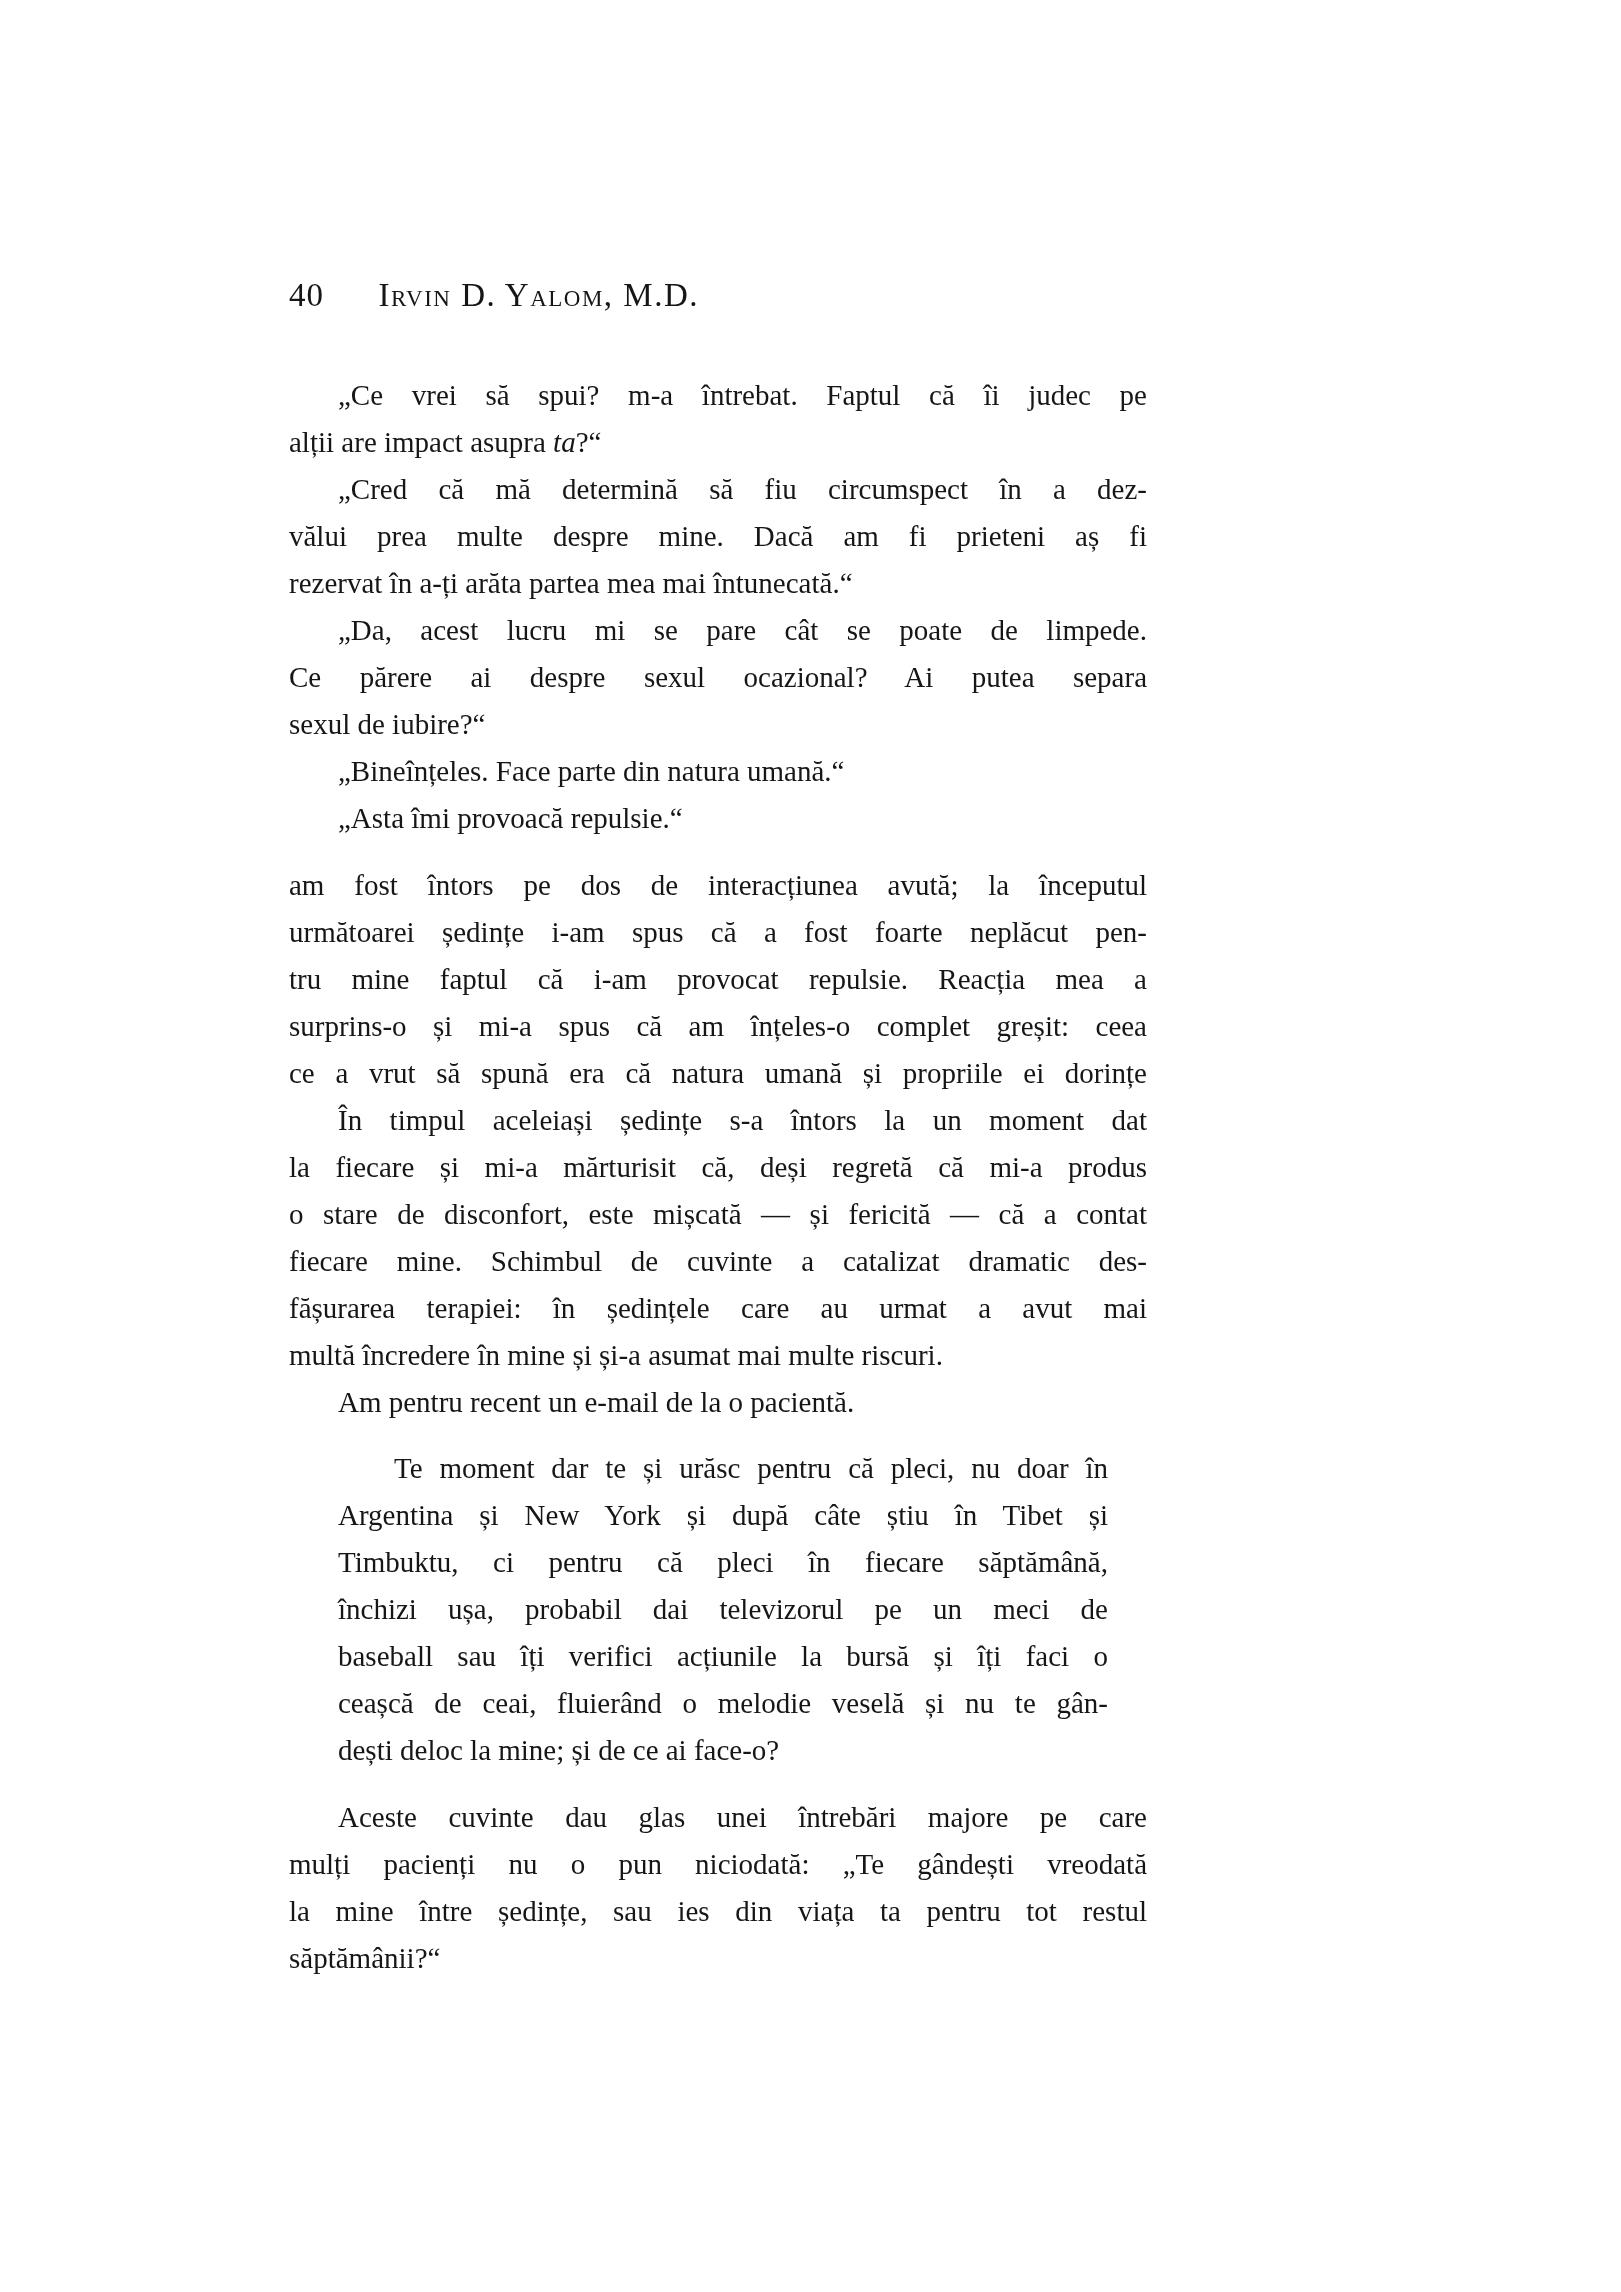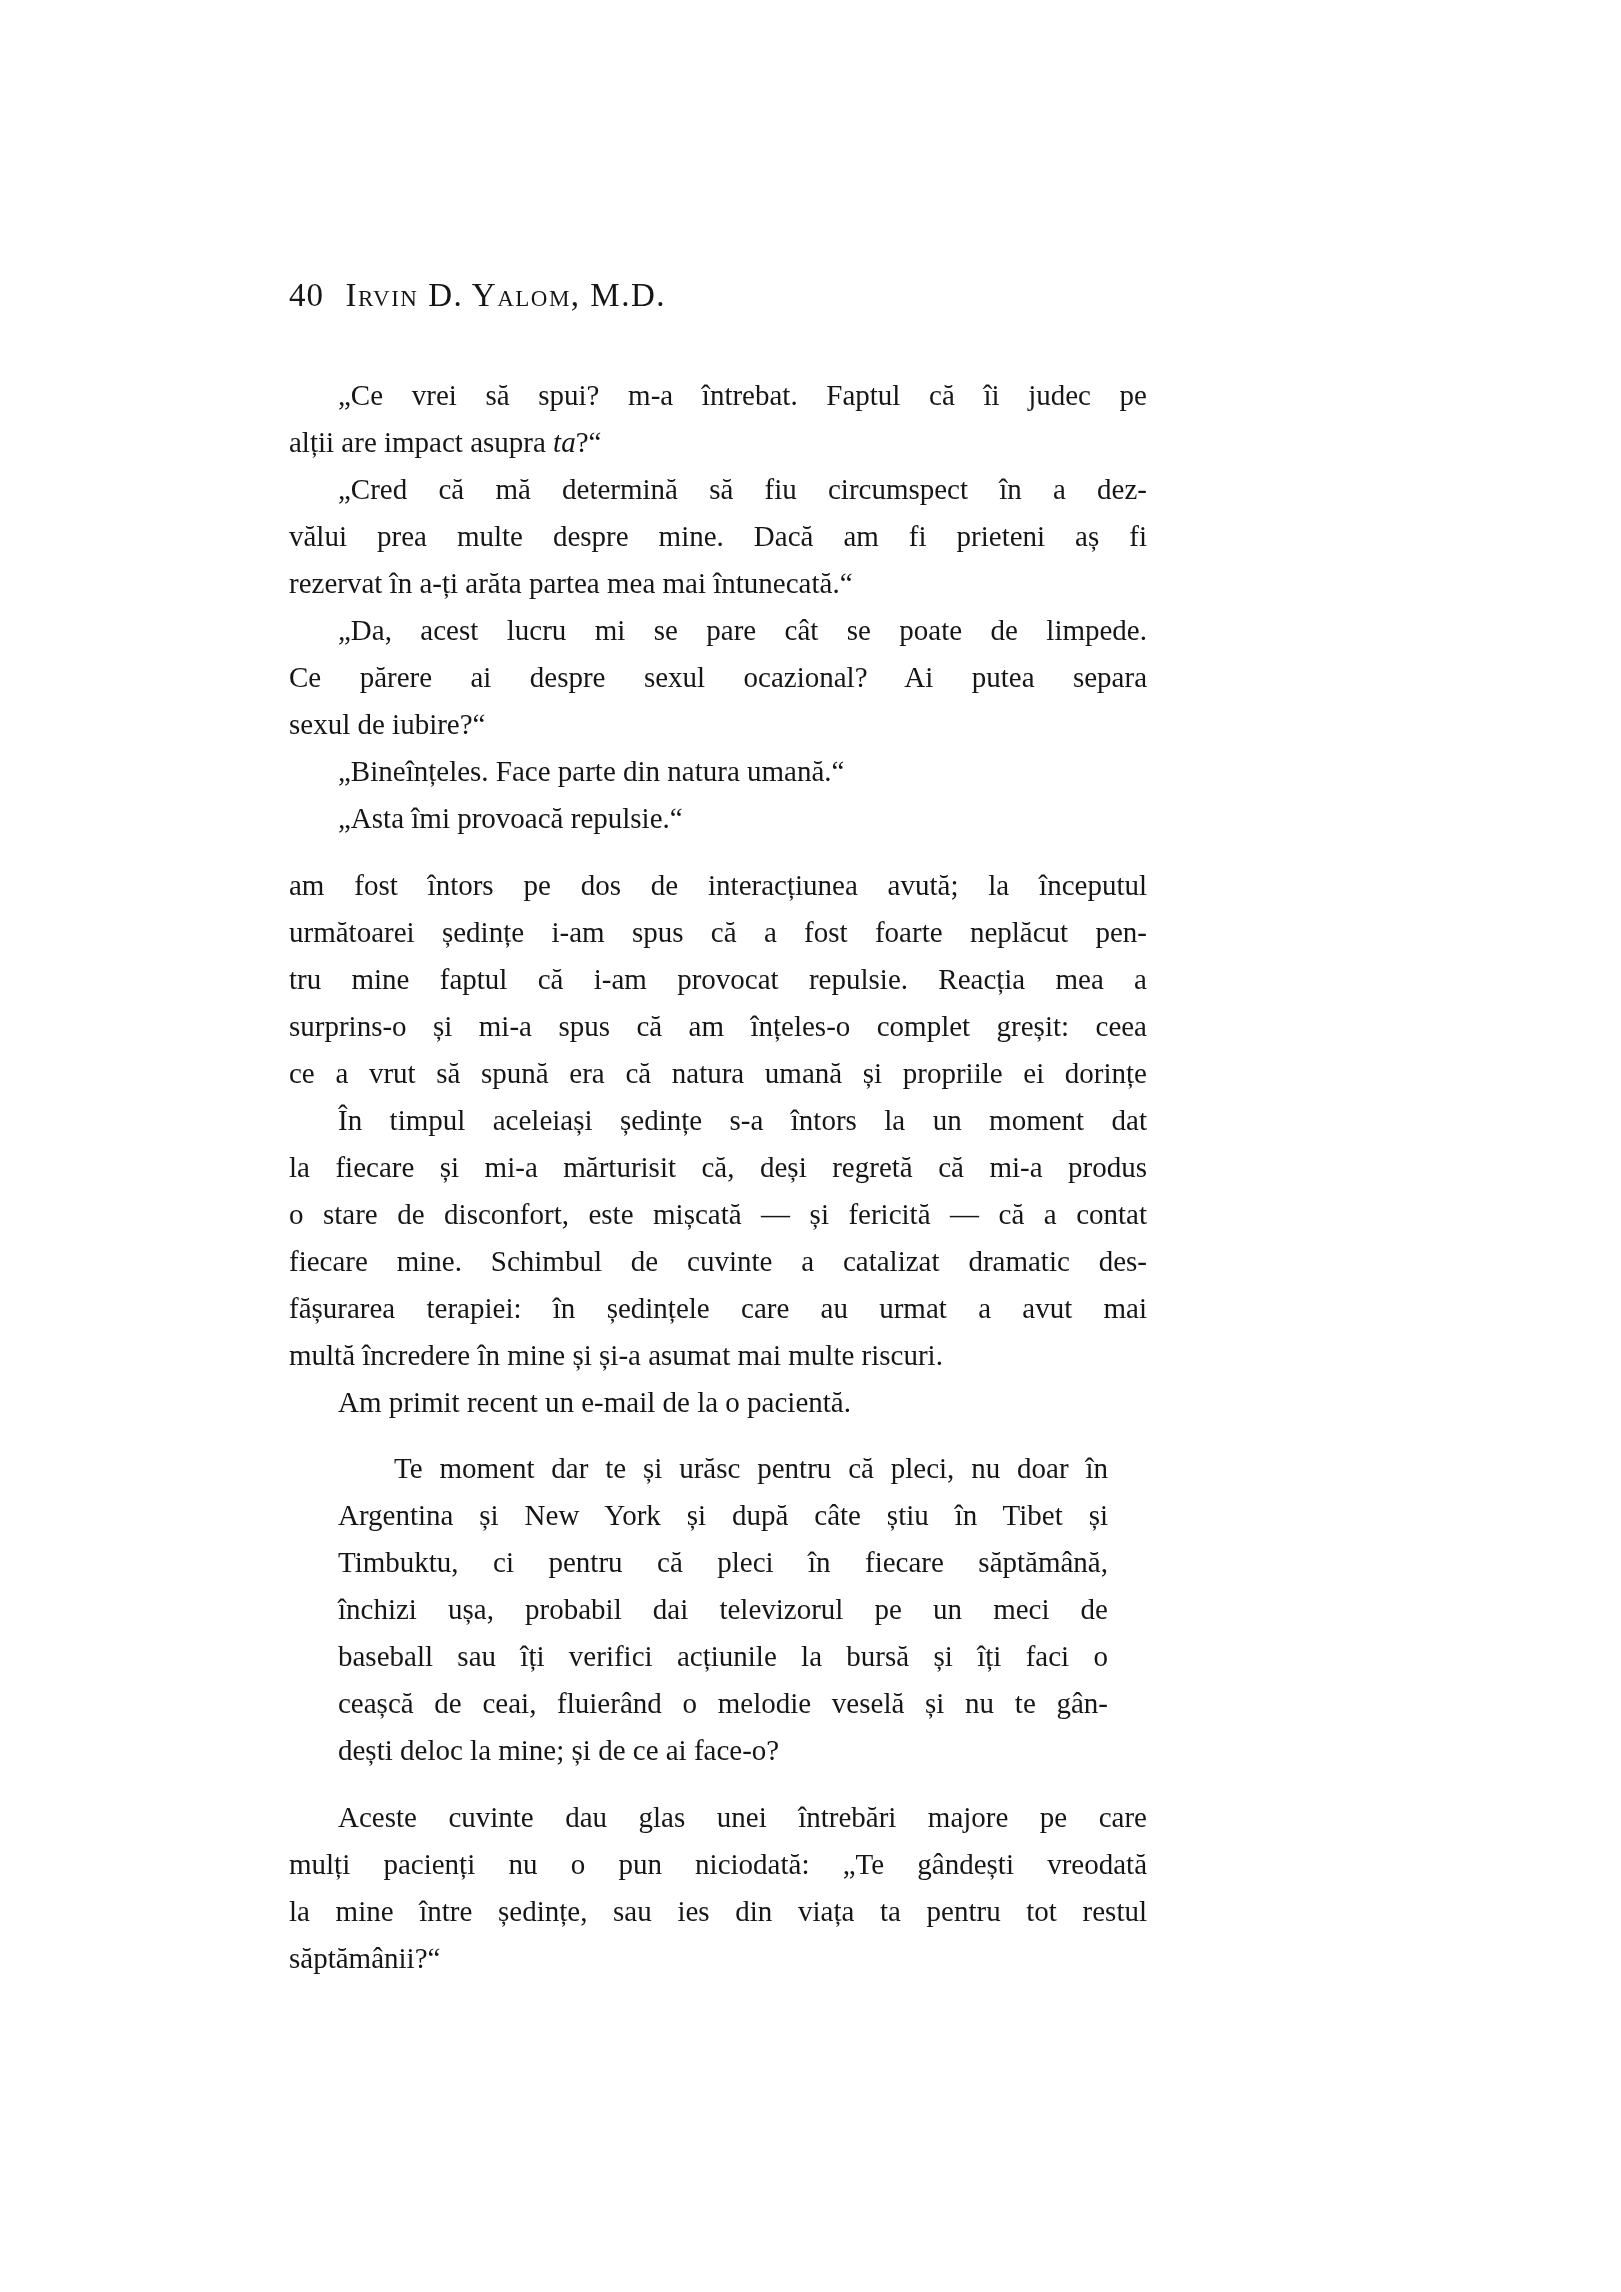--- a/index.html
+++ b/index.html
@@ -27,20 +27,21 @@
     white-space: nowrap;
   }
   .page-num {
     font-weight: 400;
     letter-spacing: 1px;
     margin-right: 21.6px;
   }
   .running-head {
     font-variant: small-caps;
     letter-spacing: 1.5px;
+    margin-left: 33px;
   }
   main {
     position: absolute;
     top: 372px;
     left: 289px;
     width: 858px;
     font-size: 29px;
     line-height: 47px;
   }
   .line {
@@ -100,21 +101,21 @@
       </div>
       <div class="para body">
         <div class="line first">În timpul aceleiași ședințe s-a întors la un moment dat</div>
         <div class="line">la fiecare și mi-a mărturisit că, deși regretă că mi-a produs</div>
         <div class="line">o stare de disconfort, este mișcată — și fericită — că a contat</div>
         <div class="line">fiecare mine. Schimbul de cuvinte a catalizat dramatic des-</div>
         <div class="line">fășurarea terapiei: în ședințele care au urmat a avut mai</div>
         <div class="line last">multă încredere în mine și și-a asumat mai multe riscuri.</div>
       </div>
       <div class="para body">
-        <div class="line first last">Am primit recent un e-mail de la o pacientă.</div>
+        <div class="line first last">Am pentru recent un e-mail de la o pacientă.</div>
       </div>
       <div class="para quote">
         <div class="line first">Te moment dar te și urăsc pentru că pleci, nu doar în</div>
         <div class="line">Argentina și New York și după câte știu în Tibet și</div>
         <div class="line">Timbuktu, ci pentru că pleci în fiecare săptămână,</div>
         <div class="line">închizi ușa, probabil dai televizorul pe un meci de</div>
         <div class="line">baseball sau îți verifici acțiunile la bursă și îți faci o</div>
         <div class="line">ceașcă de ceai, fluierând o melodie veselă și nu te gân-</div>
         <div class="line last">dești deloc la mine; și de ce ai face-o?</div>
       </div>

